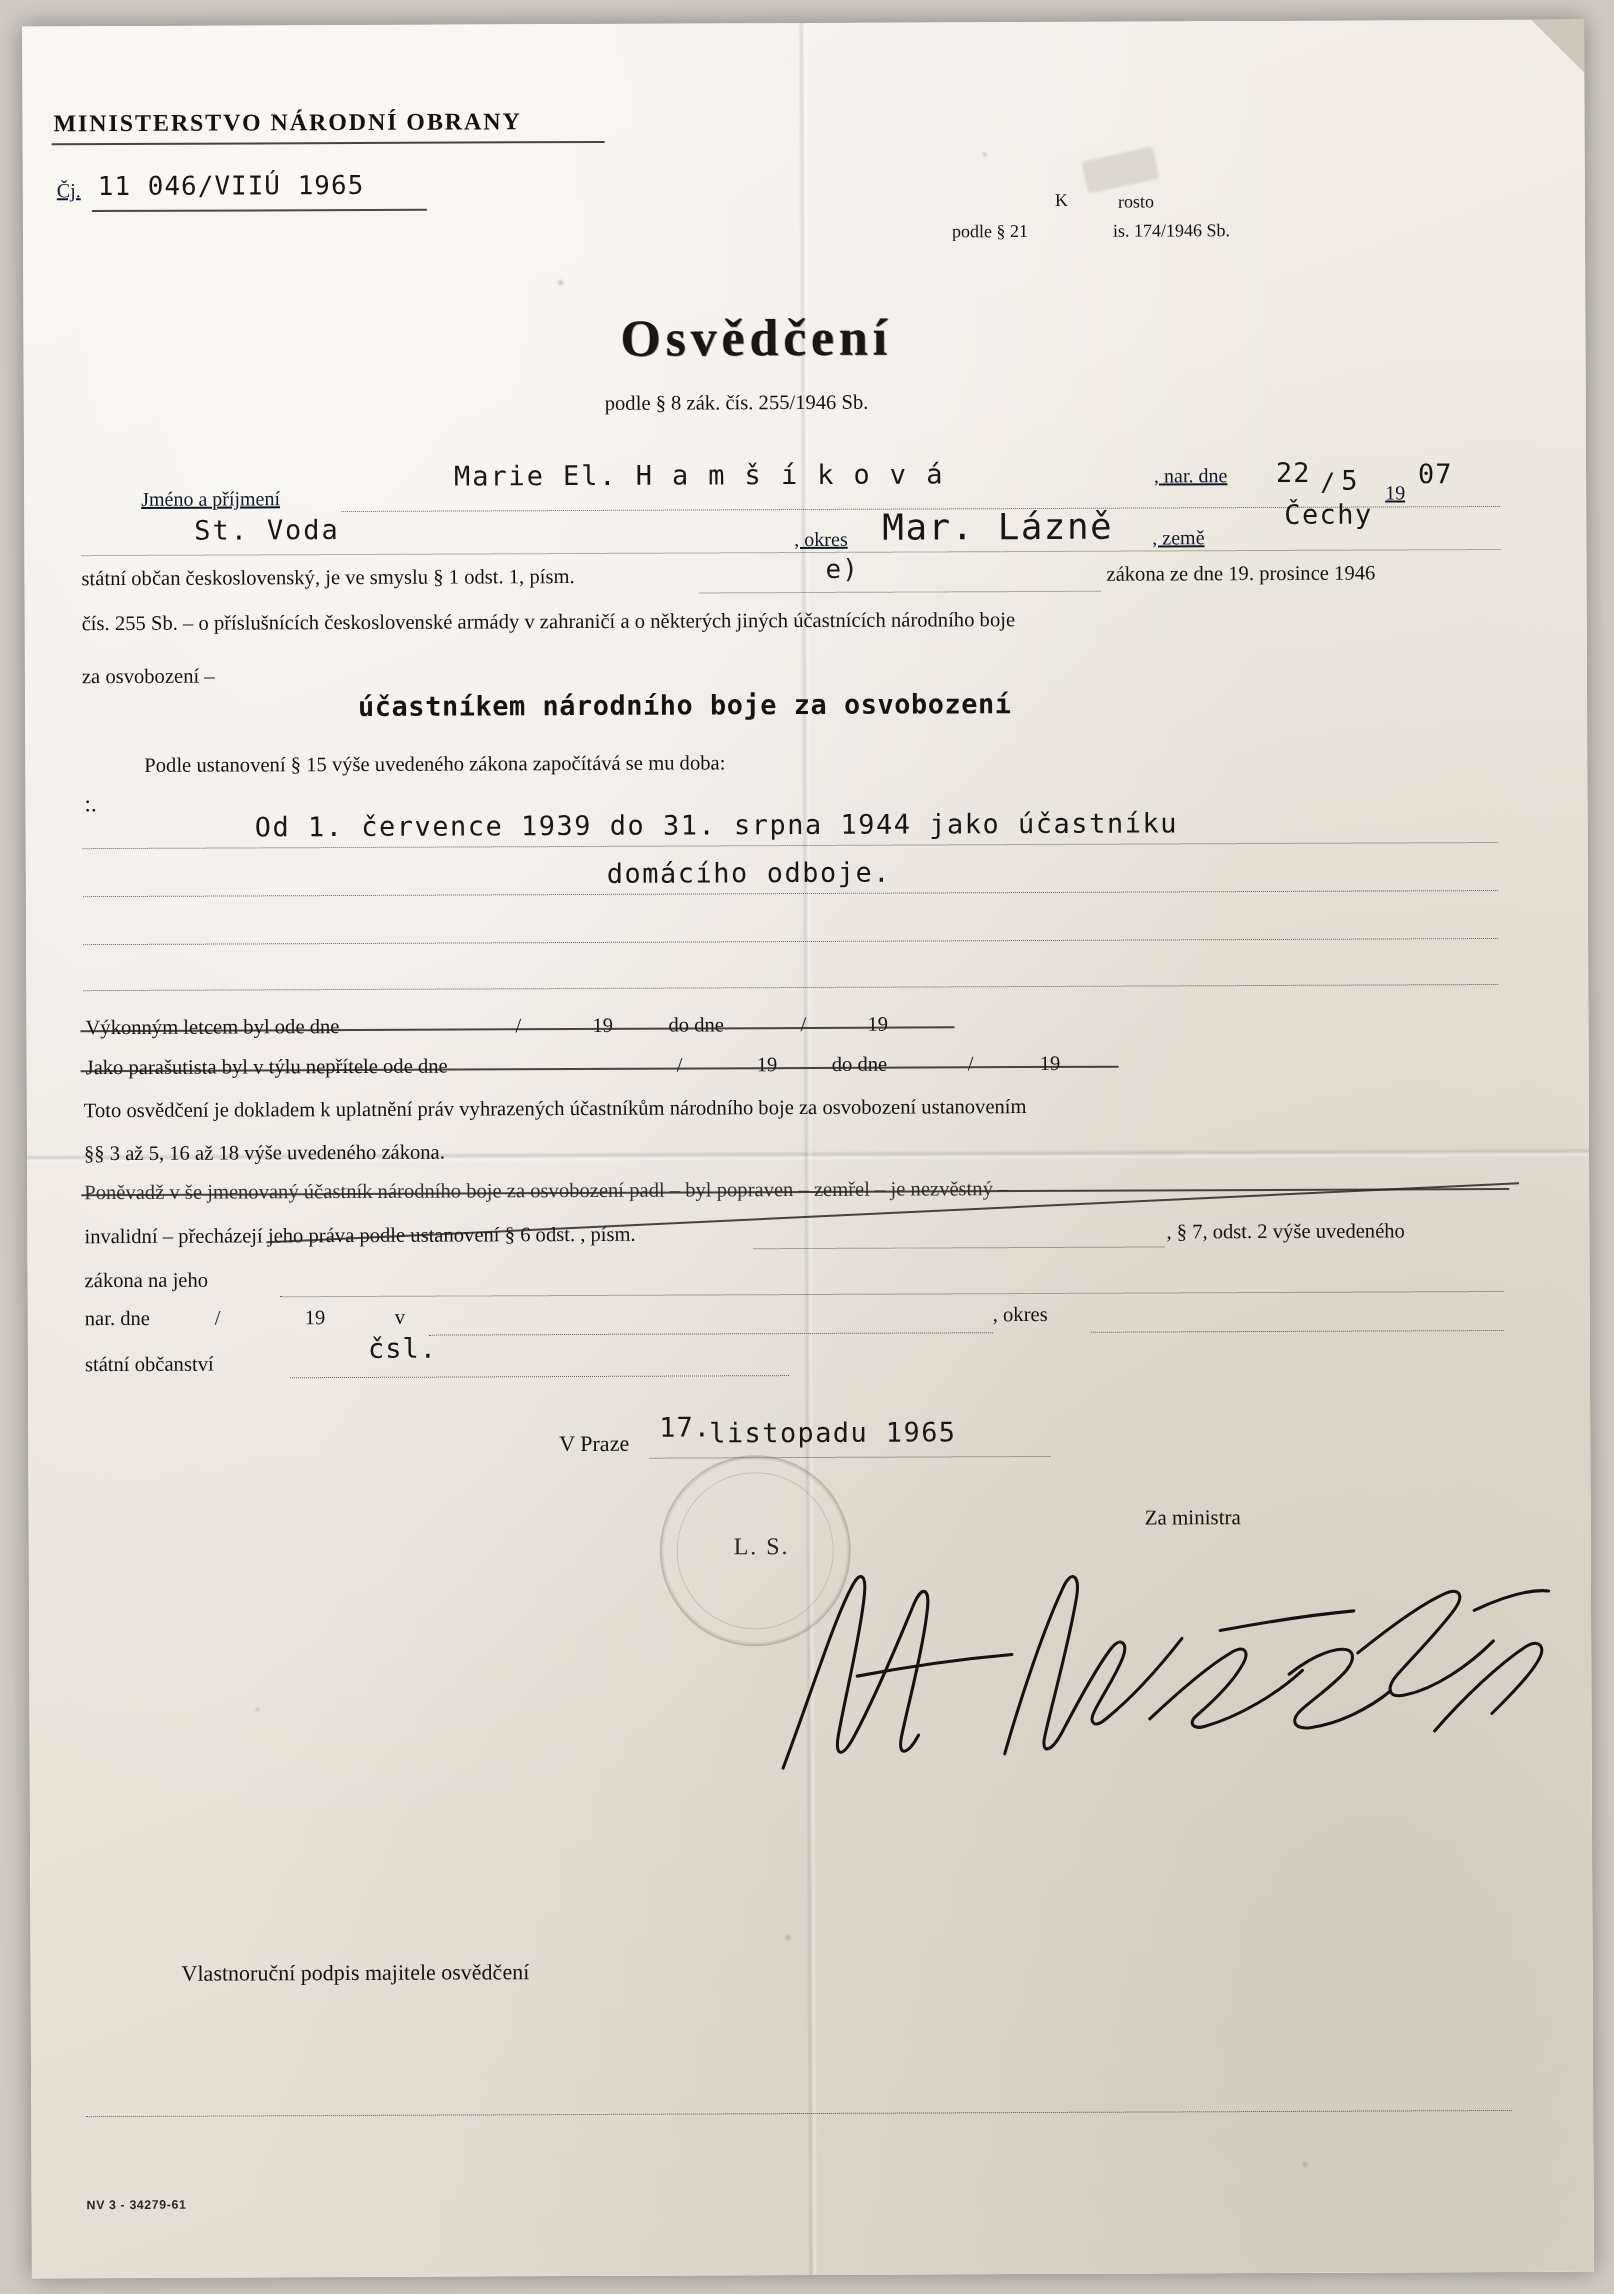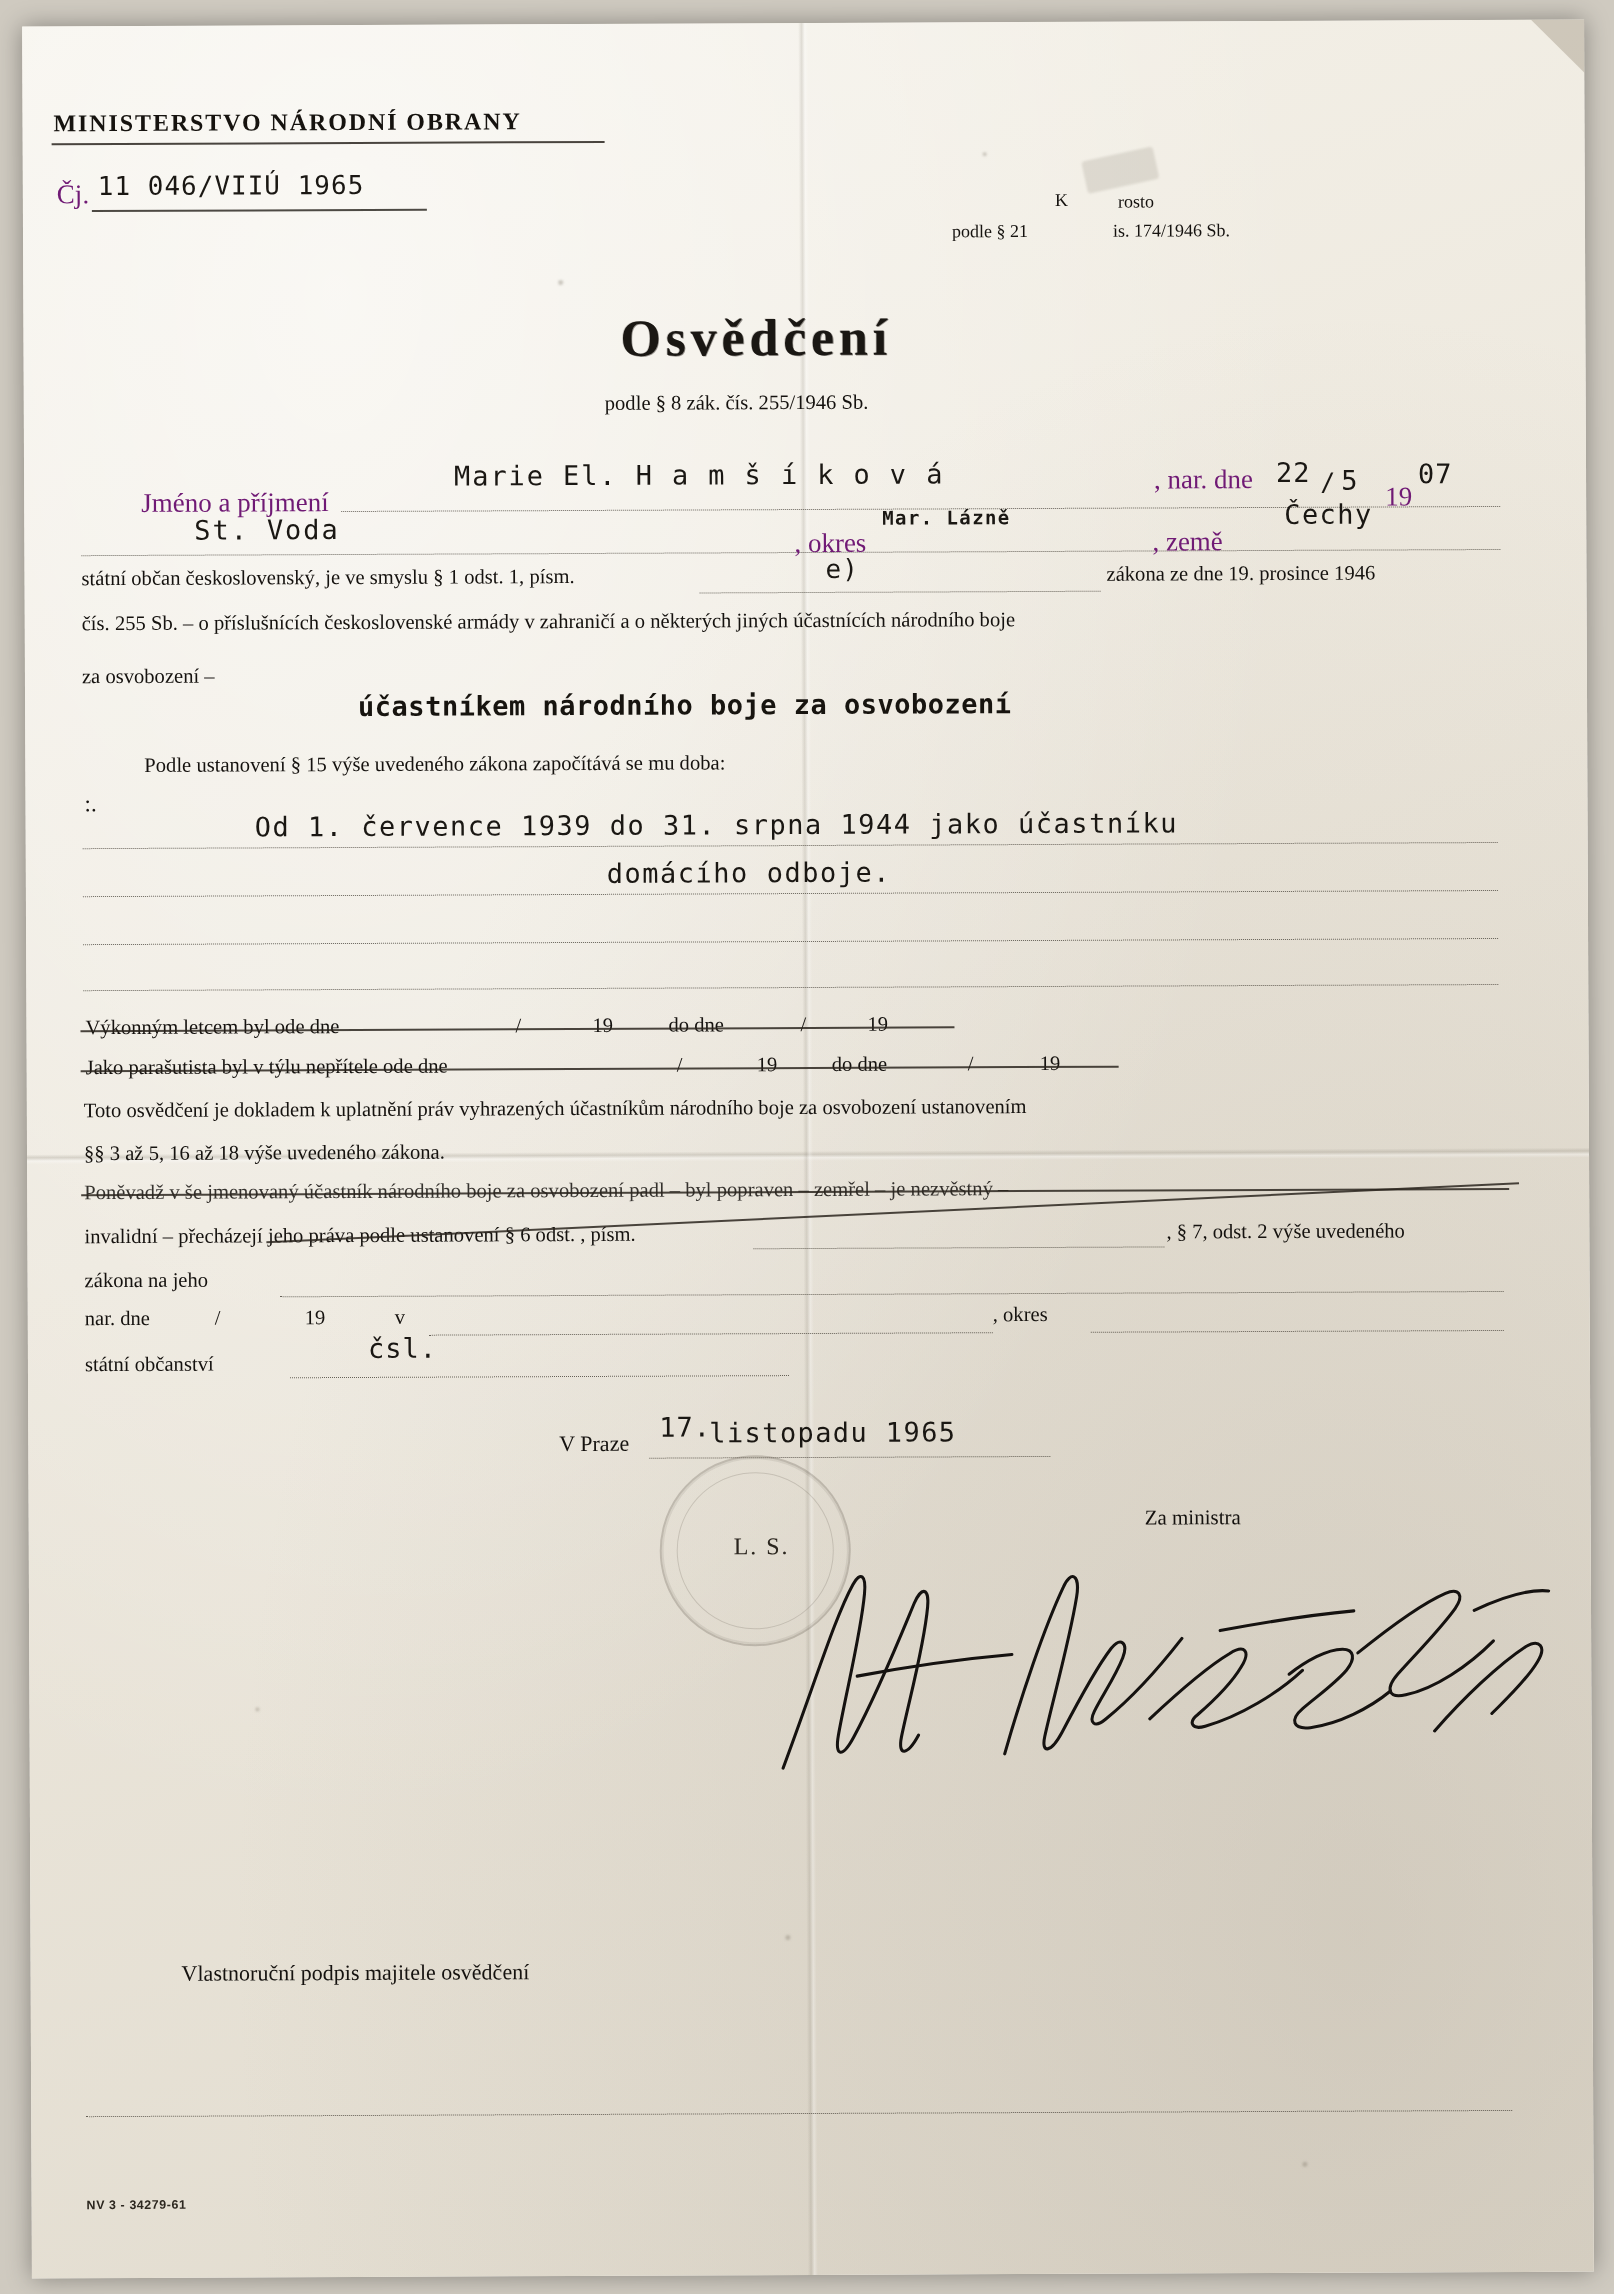--- a/index.html
+++ b/index.html
@@ -72,21 +72,21 @@
     letter-spacing: 1.9px;
     font-weight: 600;
     color: #16130f;
   }
   .ministry-underline {
     position: absolute;
     height: 1.9px;
     background: #2a251e;
     opacity: .85;
   }
-  .label { font-size: 27px; color: #701a75; }
+  .label { font-size: 20px; color: #0f172a; text-decoration: underline; }
   .small { font-size: 18px; }
   .body  { font-size: 20.6px; }
 
   .title {
     font-family: "Liberation Serif", serif;
     font-size: 52px;
     font-weight: 700;
     letter-spacing: 4.8px;
     color: #1a1713;
     text-shadow: 0.8px 0.6px 0 rgba(30,25,20,0.45), -0.8px -0.4px 0 rgba(30,25,20,0.22);
@@ -204,21 +204,21 @@
       <div class="tx label" style="left:1130px; top:443px;">, nar. dne</div>
       <div class="tx type" style="left:1252px; top:436px; font-size:27px;">22</div>
       <div class="tx type" style="left:1296px; top:447px; font-size:25px;">/</div>
       <div class="tx type" style="left:1317px; top:444px; font-size:27px;">5</div>
       <div class="tx label" style="left:1361px; top:461px;">19</div>
       <div class="tx type" style="left:1394px; top:438px; font-size:27px;">07</div>
 
       <div class="dotline" style="left:57px; top:529px; width:1419px;"></div>
       <div class="tx type" style="left:170px; top:489px; font-size:27px; letter-spacing:1.9px;">St. Voda</div>
       <div class="tx label" style="left:770px; top:505px;">, okres</div>
-      <div class="tx type" style="left:858px; top:484px; font-size:19px; letter-spacing:1.4px;font-weight:bold;">Mar. Lázně</div>
+      <div class="tx type" style="left:858px; top:484px; font-size:36px; letter-spacing:1.4px;">Mar. Lázně</div>
       <div class="tx label" style="left:1128px; top:505px;">, země</div>
       <div class="tx type" style="left:1260px; top:478px; font-size:27px; letter-spacing:1.4px;">Čechy</div>
 
       <div class="tx body" style="left:57px; top:541px;">státní občan československý, je ve smyslu § 1 odst. 1, písm.</div>
       <div class="tx type" style="left:801px; top:531px; font-size:26px;">e)</div>
       <div class="dotline" style="left:675px; top:569px; width:401px;"></div>
       <div class="tx body" style="left:1082px; top:541px;">zákona ze dne 19. prosince 1946</div>
 
       <div class="tx body" style="left:57px; top:586px;">čís. 255 Sb. – o příslušnících československé armády v zahraničí a o některých jiných účastnících národního boje</div>
       <div class="tx body" style="left:57px; top:631px;margin-top:8px;">za osvobození –</div>

